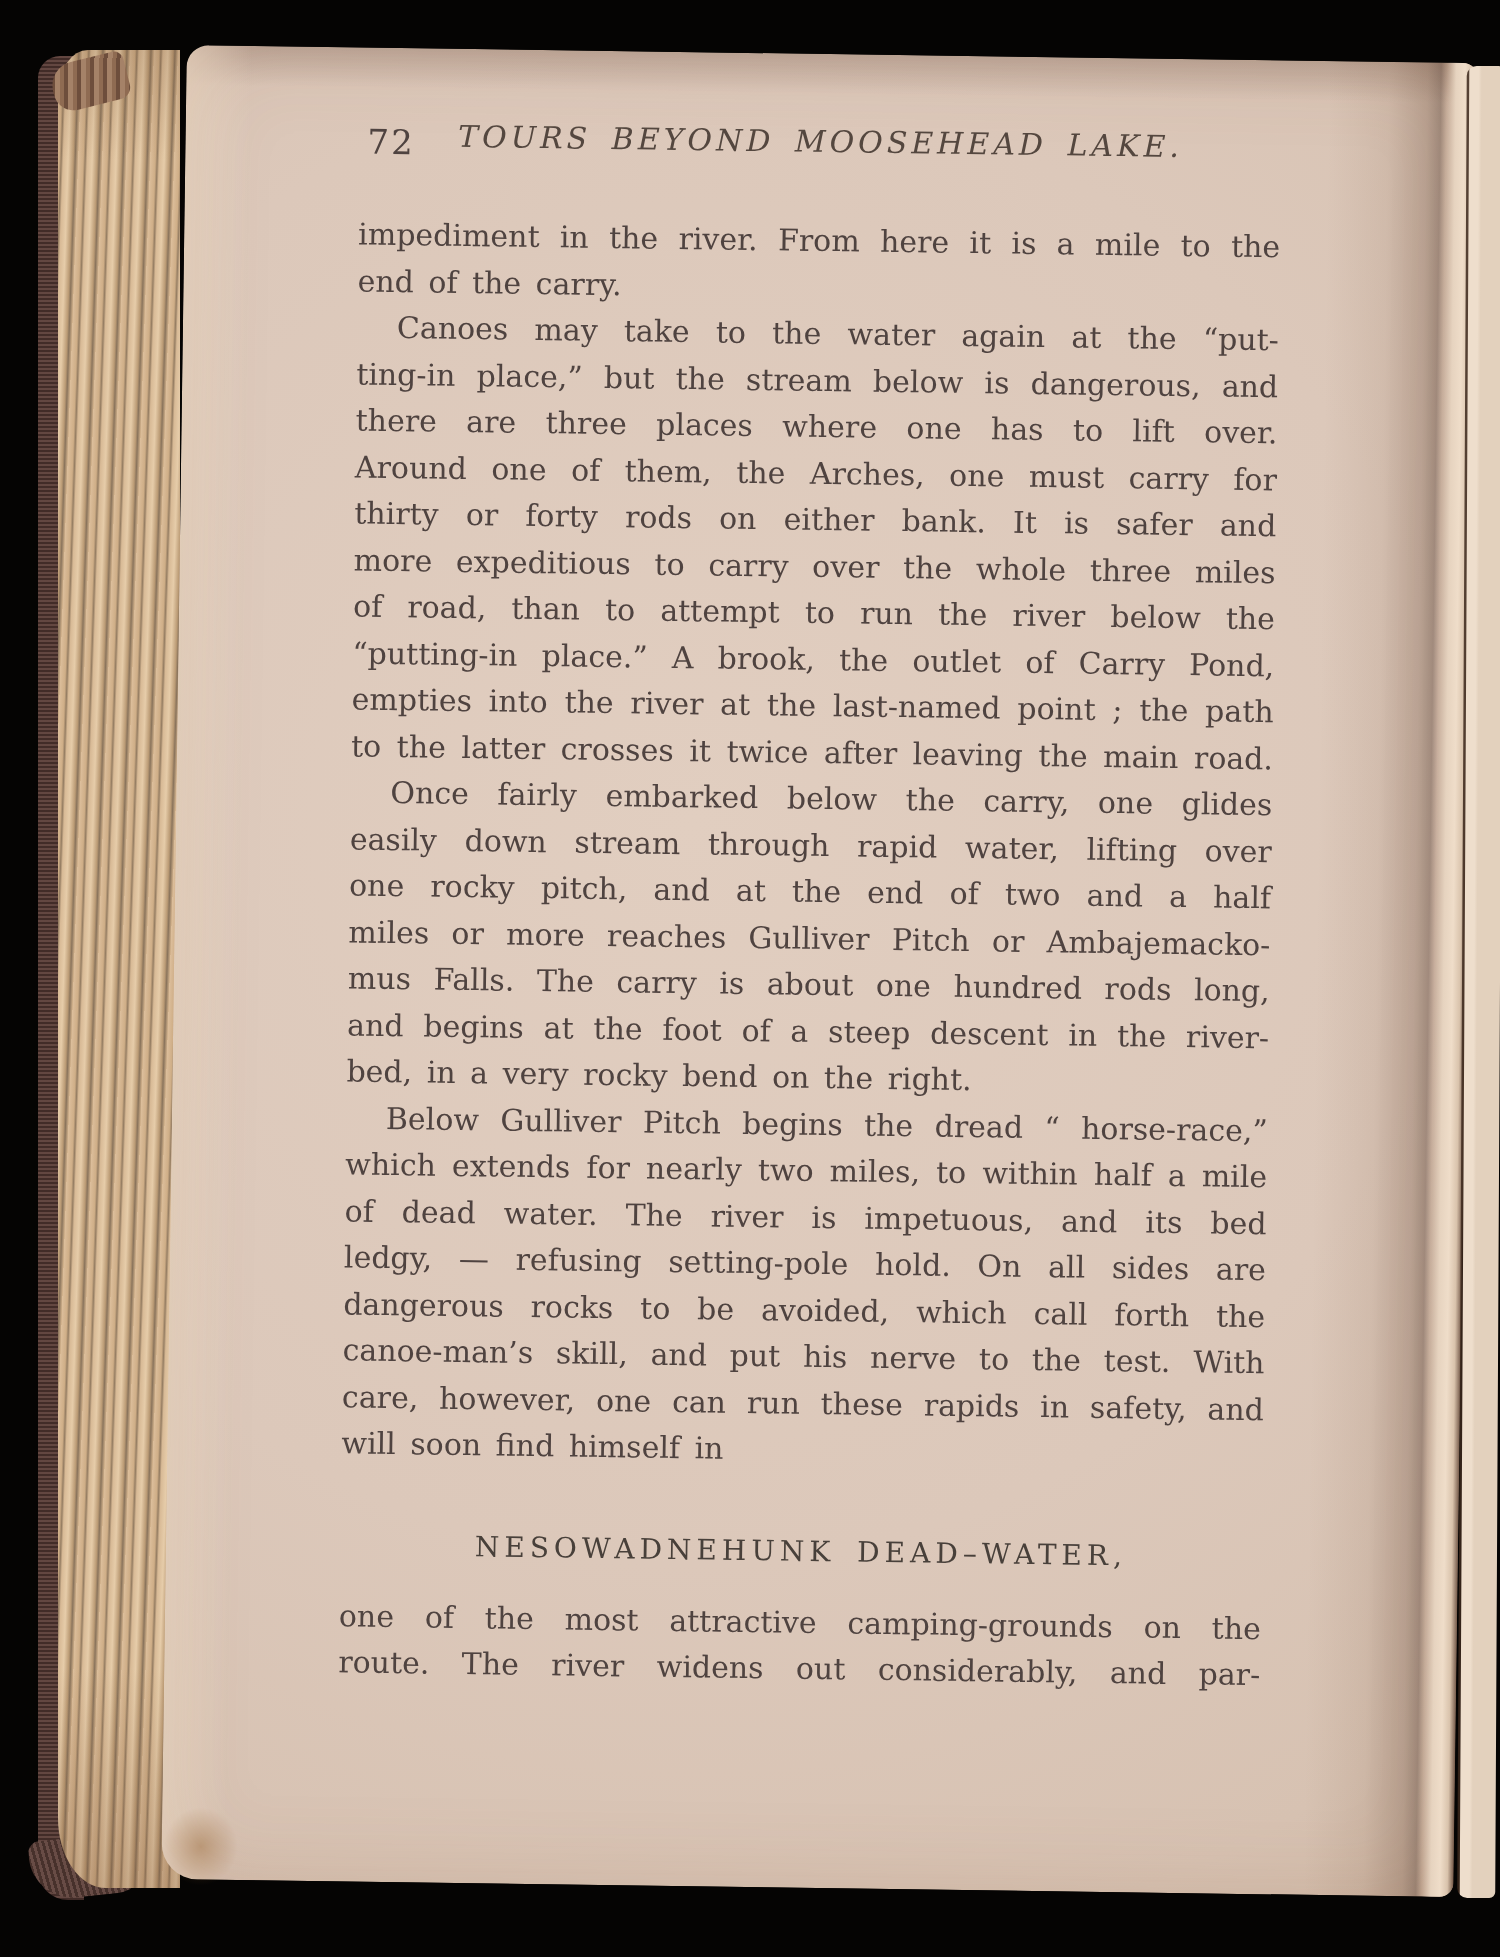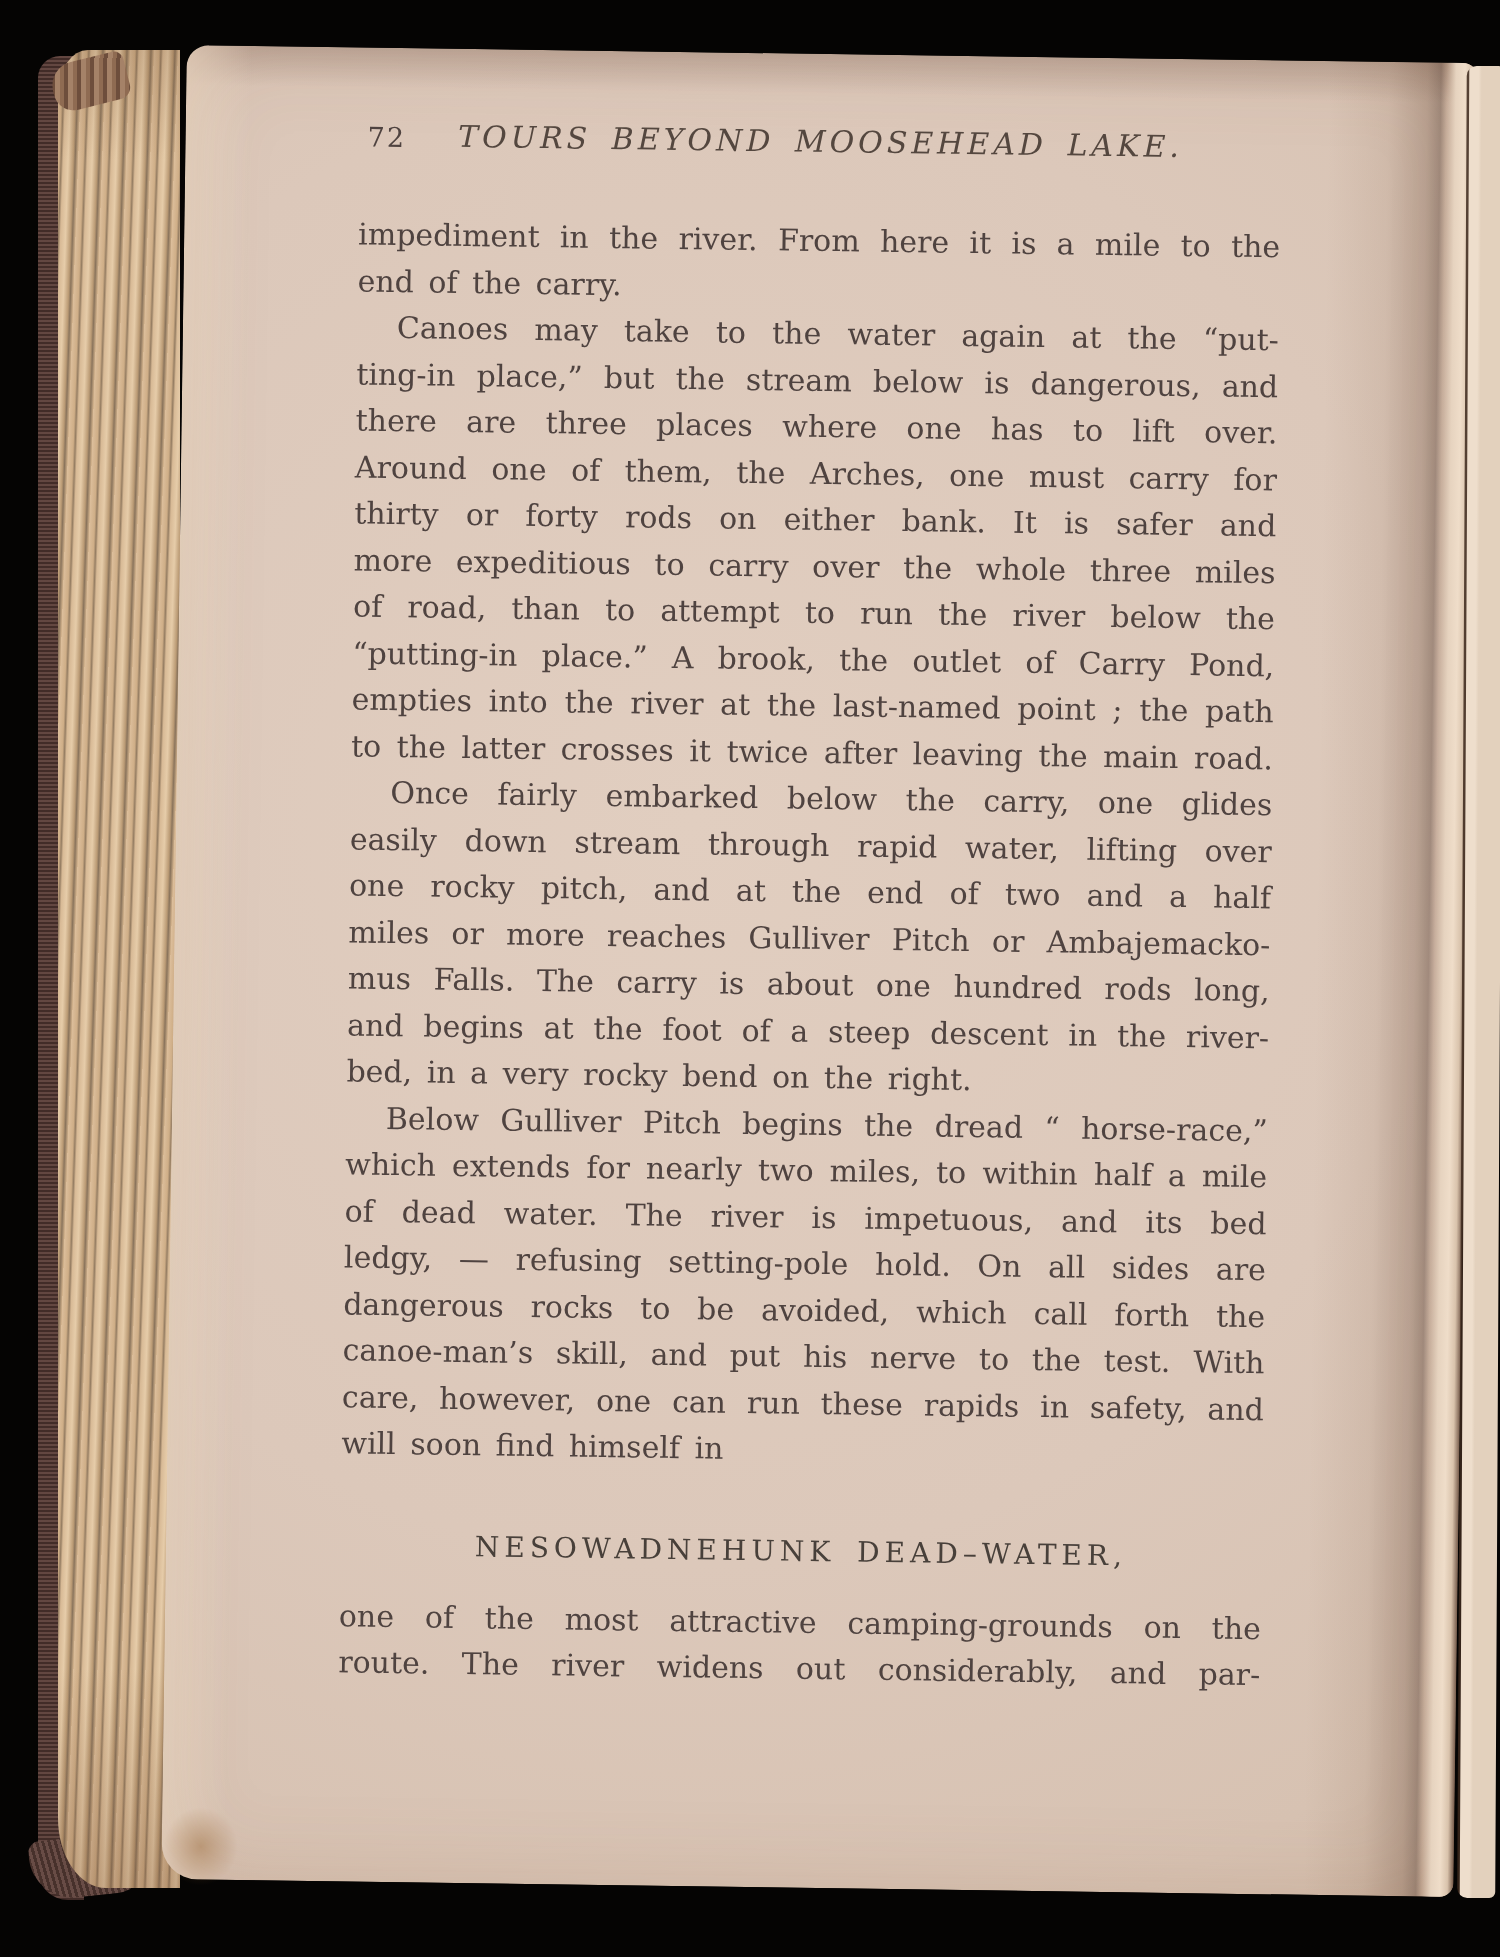--- a/index.html
+++ b/index.html
@@ -85,21 +85,21 @@
   
   .print{
     position:absolute;left:174px;top:66px;width:922px;
     color:#4f4340;
   }
   .running-head{
     position:relative;height:46px;margin-bottom:52px;
   }
   .folio{
     position:absolute;left:8px;top:8px;
-    font-size:27px;letter-spacing:2px;
+    font-size:34px;letter-spacing:2px;
   }
   .running-title{
     position:absolute;left:0;right:0;top:4px;text-align:center;
     font-style:italic;font-size:30px;letter-spacing:4px;word-spacing:7px;
     color:#54473f;
   }
   .line{
     font-size:30px;line-height:46.5px;
     text-align:justify;text-align-last:justify;
     word-spacing:2px;

